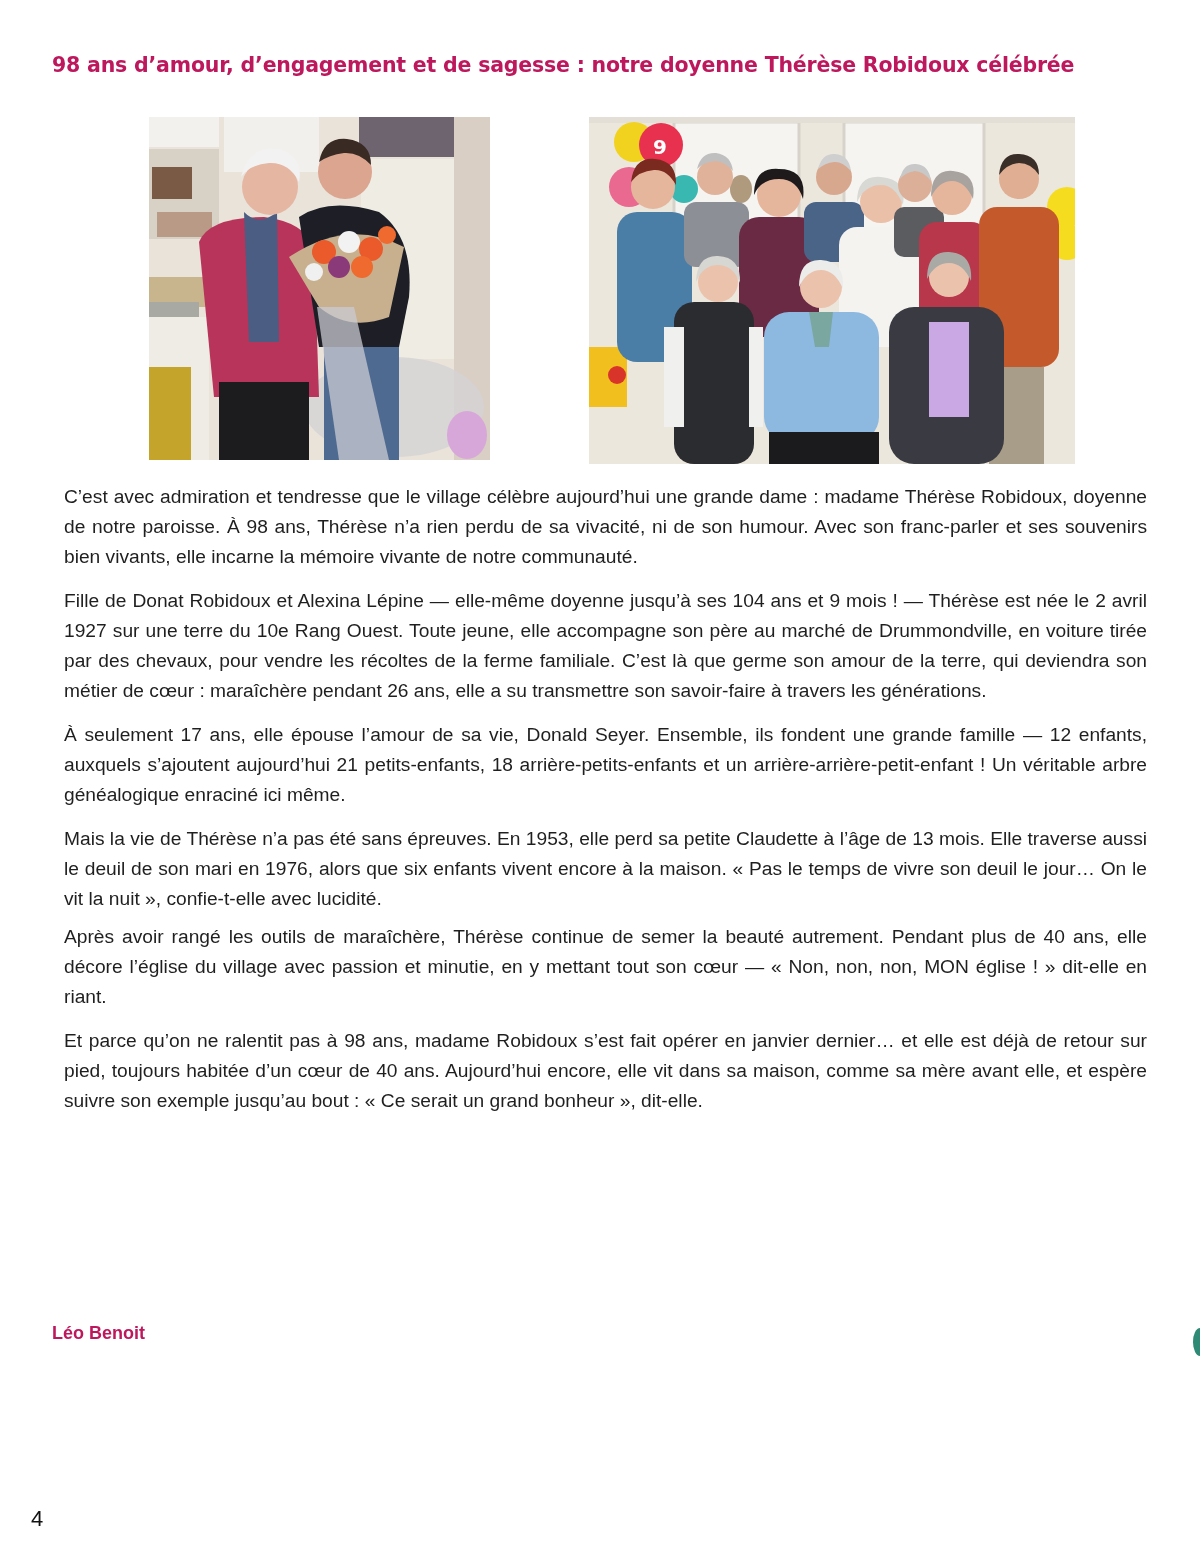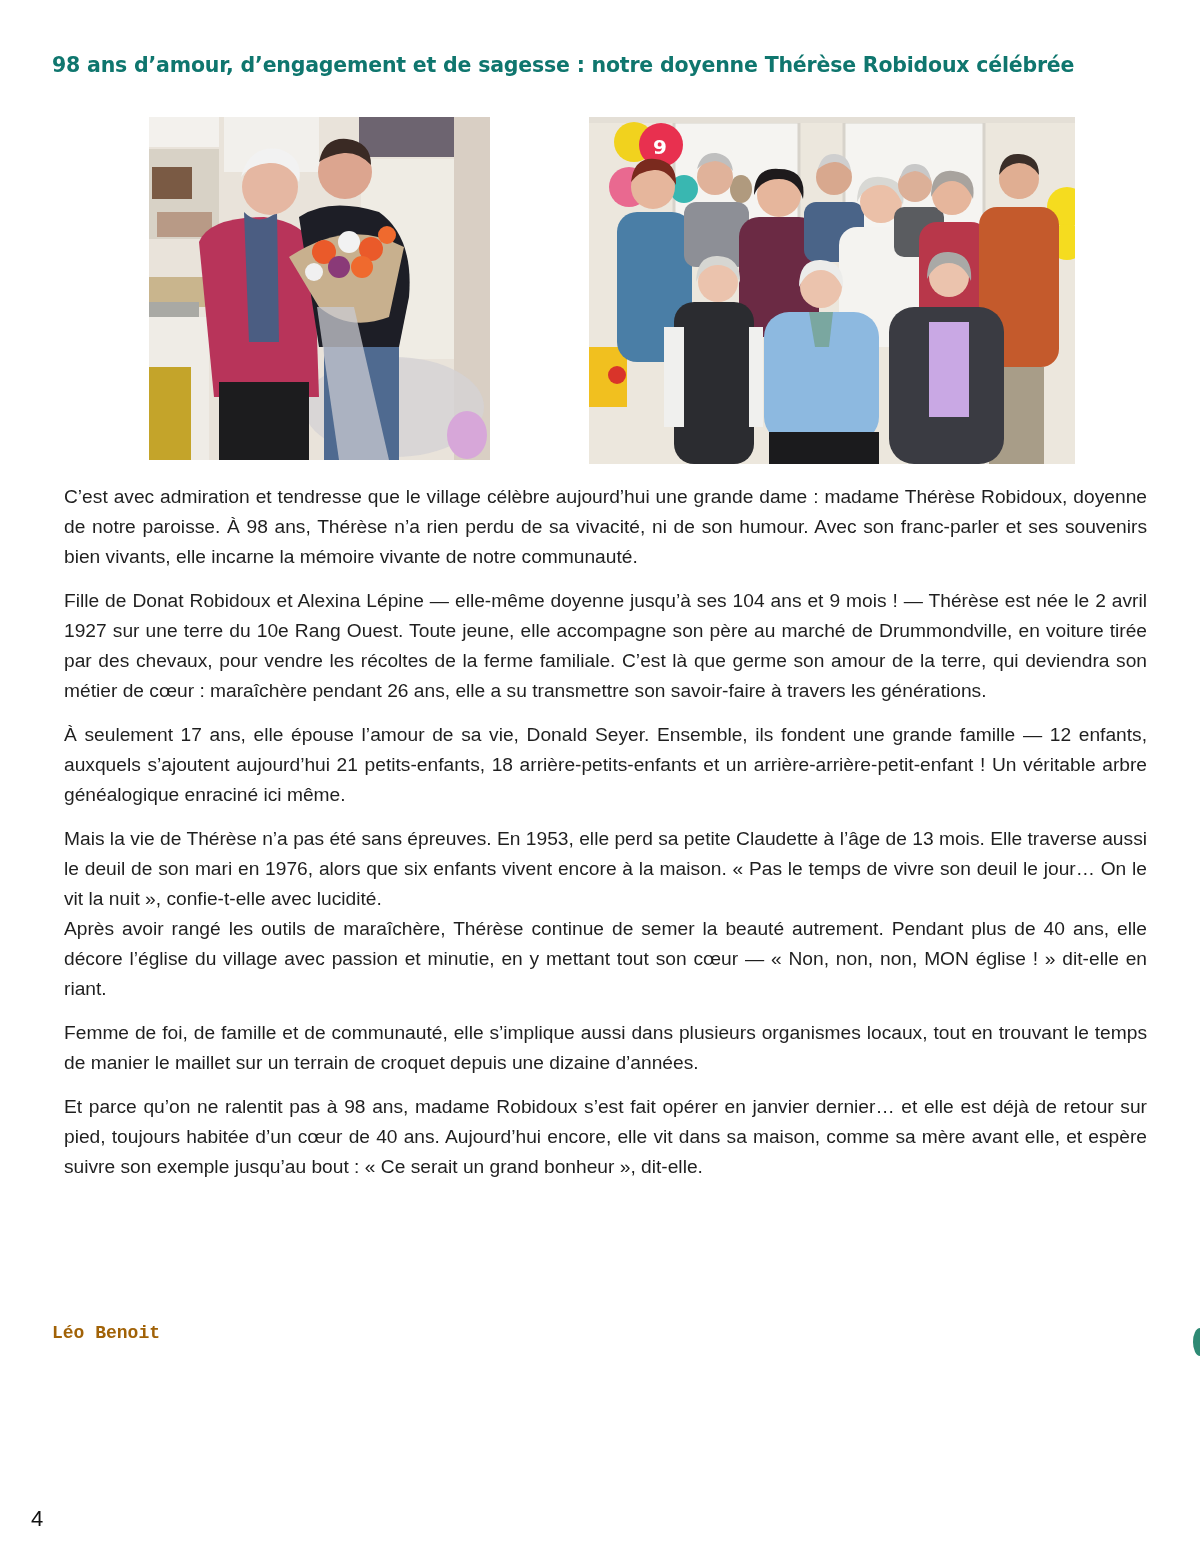--- a/index.html
+++ b/index.html
@@ -1,30 +1,30 @@
 <!DOCTYPE html>
 <html><head>
 <meta charset="utf-8">
 <style>
   html, body { margin: 0; padding: 0; background: #ffffff; }
   body { width: 1200px; height: 1553px; position: relative; overflow: hidden;
          font-family: "Liberation Sans", "DejaVu Sans", sans-serif; color: #1a1a1a; }
   .title { position: absolute; left: 52px; top: 53px; width: 1100px;
            font-family: "DejaVu Sans", sans-serif; font-weight: bold; font-size: 20.5px;
-           letter-spacing: -0.2px; color: #0f766e; white-space: nowrap; margin: 0; }
+           letter-spacing: -0.2px; color: #be185d; white-space: nowrap; margin: 0; }
   .photo { position: absolute; overflow: hidden; }
   .photo svg { width: 100%; height: 100%; display: block; }
   #photo-left { left: 149px; top: 117px; width: 341px; height: 343px; }
   #photo-right { left: 589px; top: 117px; width: 486px; height: 347px; }
   .article { position: absolute; left: 64px; top: 482px; width: 1083px;
              font-size: 19.2px; line-height: 30px; color: #1f1f1f; }
   .article p { margin: 0 0 14px 0; text-align: justify; }
-  .article p.tight { margin-bottom: 0; }
+  .article p.tight { margin-bottom: 8px; }
   .signature { position: absolute; left: 52px; top: 1323px;
-               font-family: Liberation Mono, monospace; font-weight: bold; font-size: 18px; color: #a16207; }
+               font-family: Liberation Sans, sans-serif; font-weight: bold; font-size: 18px; color: #be185d; }
   .page-number { position: absolute; left: 31px; top: 1506px; font-size: 22px; color: #111; }
   .edge-deco { position: absolute; left: 1193px; top: 1328px; width: 14px; height: 28px;
                border-radius: 50%; background: #2e8a74; }
 </style>
 </head>
 <body>
 
 <h1 class="title">98 ans d’amour, d’engagement et de sagesse : notre doyenne Thérèse Robidoux célébrée</h1>
 
 <div class="photo" id="photo-left" role="img" aria-label="Thérèse Robidoux tenant le bras d’un homme souriant qui porte un gros bouquet de fleurs orange, blanches et mauves, dans une cuisine">
@@ -122,21 +122,20 @@
     <path d="M338 162 Q338 134 360 135 Q384 136 382 164 Q374 146 360 146 Q346 146 338 162Z" fill="#a9a9a6"></path>
   </svg>
 </div>
 
 <div class="article">
   <p>C’est avec admiration et tendresse que le village célèbre aujourd’hui une grande dame : madame Thérèse Robidoux, doyenne de notre paroisse. À 98 ans, Thérèse n’a rien perdu de sa vivacité, ni de son humour. Avec son franc-parler et ses souvenirs bien vivants, elle incarne la mémoire vivante de notre communauté.</p>
   <p>Fille de Donat Robidoux et Alexina Lépine — elle-même doyenne jusqu’à ses 104 ans et 9 mois ! — Thérèse est née le 2 avril 1927 sur une terre du 10e Rang Ouest. Toute jeune, elle accompagne son père au marché de Drummondville, en voiture tirée par des chevaux, pour vendre les récoltes de la ferme familiale. C’est là que germe son amour de la terre, qui deviendra son métier de cœur : maraîchère pendant 26 ans, elle a su transmettre son savoir-faire à travers les générations.</p>
   <p>À seulement 17 ans, elle épouse l’amour de sa vie, Donald Seyer. Ensemble, ils fondent une grande famille — 12 enfants, auxquels s’ajoutent aujourd’hui 21 petits-enfants, 18 arrière-petits-enfants et un arrière-arrière-petit-enfant ! Un véritable arbre généalogique enraciné ici même.</p>
   <p class="tight">Mais la vie de Thérèse n’a pas été sans épreuves. En 1953, elle perd sa petite Claudette à l’âge de 13 mois. Elle traverse aussi le deuil de son mari en 1976, alors que six enfants vivent encore à la maison. « Pas le temps de vivre son deuil le jour… On le vit la nuit », confie-t-elle avec lucidité.</p>
   <p>Après avoir rangé les outils de maraîchère, Thérèse continue de semer la beauté autrement. Pendant plus de 40 ans, elle décore l’église du village avec passion et minutie, en y mettant tout son cœur — « Non, non, non, MON église ! » dit-elle en riant.</p>
-  <p>Femme de foi, de famille et de communauté, elle s’implique aussi dans plusieurs organismes locaux, tout en trouvant le temps de manier le maillet sur un terrain de croquet depuis une dizaine d’années.</p>
   <p>Et parce qu’on ne ralentit pas à 98 ans, madame Robidoux s’est fait opérer en janvier dernier… et elle est déjà de retour sur pied, toujours habitée d’un cœur de 40 ans. Aujourd’hui encore, elle vit dans sa maison, comme sa mère avant elle, et espère suivre son exemple jusqu’au bout : « Ce serait un grand bonheur », dit-elle.</p>
 </div>
 
 <div class="signature">Léo Benoit</div>
 
 <div class="edge-deco" style="background: rgb(46, 138, 116);"></div>
 
 <div class="page-number">4</div>
 
 </body></html>

